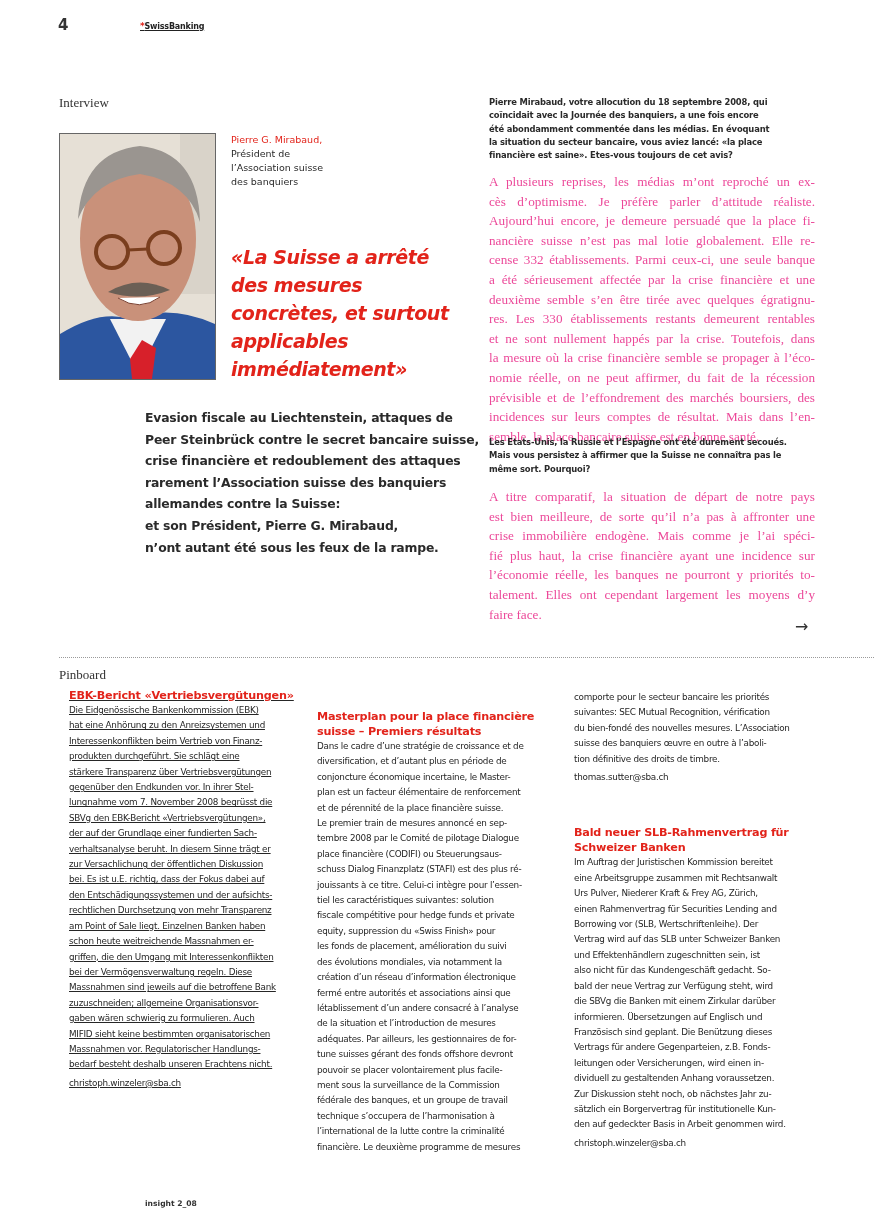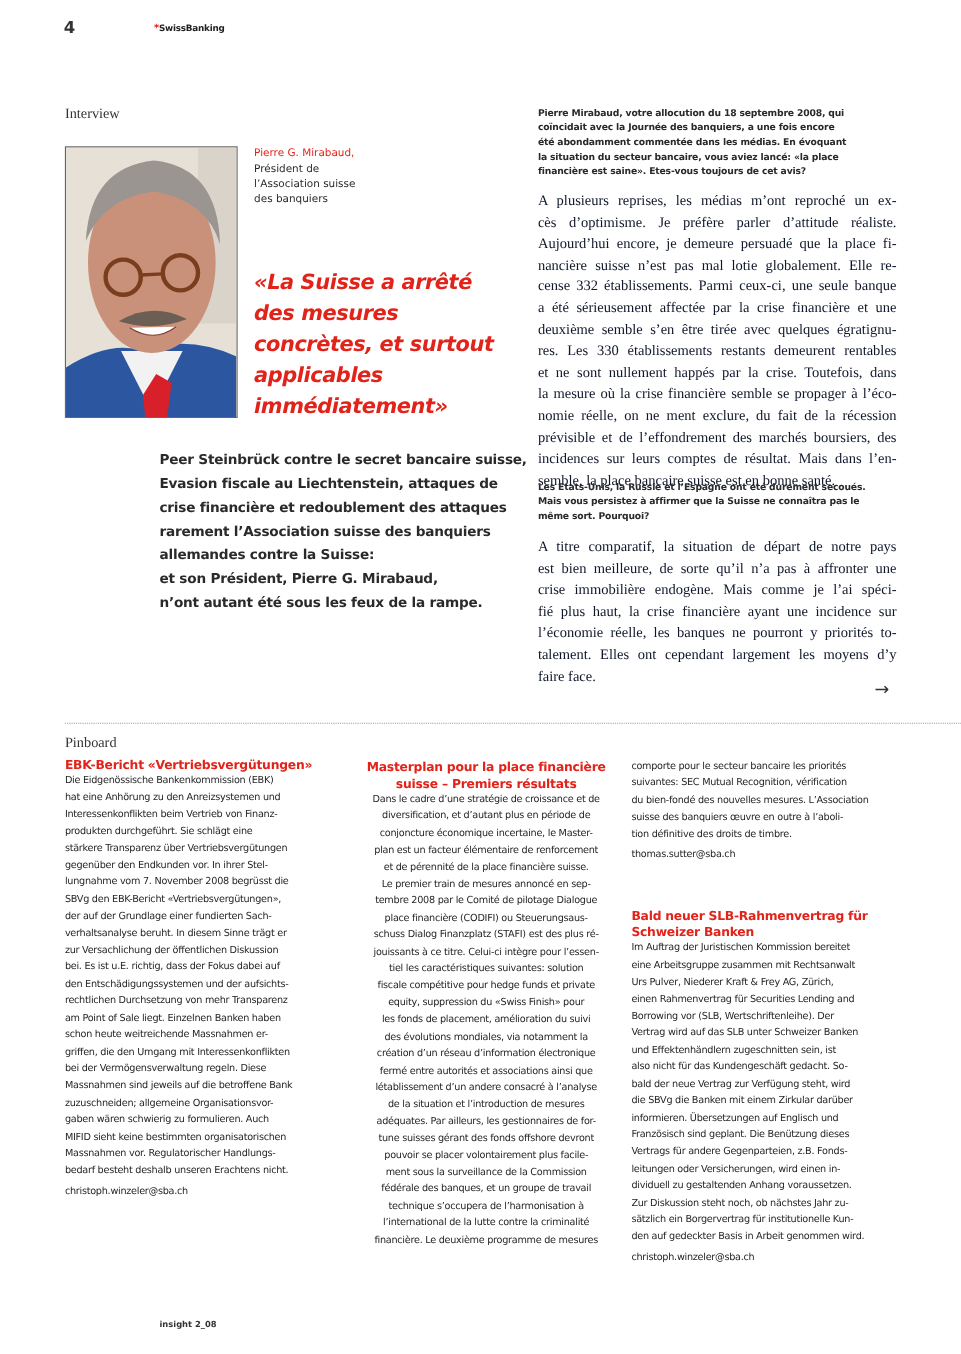--- a/index.html
+++ b/index.html
@@ -1,58 +1,58 @@
 <!DOCTYPE html>
 <html><head>
 <meta charset="utf-8">
 <style>
   html, body { margin: 0; padding: 0; background: #ffffff; }
   body { width: 874px; height: 1231px; position: relative; overflow: hidden; color: #1e1e1e; }
 
   #page-number { position: absolute; left: 58px; top: 16px; font-family: "DejaVu Sans", sans-serif; font-size: 15px; font-weight: bold; color: #333; }
-  #brand { position: absolute; left: 140px; top: 21px; font-family: "DejaVu Sans", sans-serif; font-size: 8px; font-weight: bold; color: #222; letter-spacing: -0.2px; }
+  #brand { position: absolute; left: 140px; top: 21px; font-family: "DejaVu Sans", sans-serif; font-size: 8px; font-weight: bold; color: #222; letter-spacing: -0.2px; text-decoration: underline; }
   #brand .mark { color: #e2231a; font-size: 9px; }
 
   #section-label { position: absolute; left: 59px; top: 95px; font-family: "Liberation Serif", serif; font-size: 13px; color: #333; }
 
   #portrait { position: absolute; left: 59px; top: 133px; width: 155px; height: 245px; border: 1px solid #666; overflow: hidden; background: #e9e4dc; }
 
   #byline { position: absolute; left: 231px; top: 133px; font-family: "DejaVu Sans", sans-serif; font-size: 9.5px; line-height: 14px; color: #2a2a2a; width: 140px; }
   #byline .name { color: #e2231a; }
 
   #pullquote { position: absolute; left: 231px; top: 243px; width: 250px; font-family: "DejaVu Sans", sans-serif; font-weight: bold; font-size: 19px; line-height: 28px; color: #e2231a; letter-spacing: -0.4px; font-style: italic; }
 
   #lead { position: absolute; left: 145px; top: 407px; width: 340px; font-family: "DejaVu Sans", sans-serif; font-weight: bold; font-size: 12.4px; line-height: 21.6px; color: #2a2a2a; letter-spacing: -0.2px; }
   #lead span { display: block; white-space: nowrap; }
 
   .question { position: absolute; left: 489px; width: 340px; font-family: "DejaVu Sans", sans-serif; font-weight: bold; font-size: 8.4px; line-height: 13.3px; color: #2a2a2a; letter-spacing: -0.15px; }
   .question span { display: block; white-space: nowrap; }
   #q1 { top: 96px; }
   #q2 { top: 436px; }
 
-  .answer { position: absolute; left: 489px; width: 326px; font-family: "Liberation Serif", serif; font-size: 13.2px; line-height: 19.6px; color: #0f172a; }
+  .answer { position: absolute; left: 489px; width: 326px; font-family: "Liberation Serif", serif; font-size: 13.2px; line-height: 19.6px; color: #ec4899; }
   .answer span { display: block; text-align: justify; text-align-last: justify; white-space: nowrap; }
   .answer span.last { text-align-last: left; }
   #a1 { top: 172px; }
   #a2 { top: 487px; }
 
   #continue-arrow { position: absolute; left: 795px; top: 617px; font-family: "DejaVu Sans", sans-serif; font-size: 16px; color: #333; }
 
   #divider { position: absolute; left: 59px; top: 657px; width: 815px; border-top: 1px dotted #9a9a9a; }
 
   #pinboard-label { position: absolute; left: 59px; top: 667px; font-family: "Liberation Serif", serif; font-size: 13px; color: #333; }
 
   .pin-col { position: absolute; font-family: "DejaVu Sans", sans-serif; font-size: 8.8px; line-height: 15.4px; color: #262626; letter-spacing: -0.25px; }
   .pin-col .line { display: block; white-space: nowrap; }
   .pin-title { font-family: "DejaVu Sans", sans-serif; font-weight: bold; font-size: 11.2px; line-height: 15px; color: #e2231a; letter-spacing: -0.2px; }
   .pin-title span { display: block; white-space: nowrap; }
   .email { display: block; margin-top: 3px; }
 
-  #col1 { left: 59px; top: 688px; width: 250px; }
-  #col2 { left: 317px; top: 690px; width: 250px; text-align: center; }
+  #col1 { left: 69px; top: 688px; width: 250px; text-decoration: underline; }
+  #col2 { left: 317px; top: 709px; width: 250px; }
   #col3 { left: 574px; top: 690px; width: 250px; }
   #col3-article2 { margin-top: 40px; }
 
   #footer { position: absolute; left: 145px; top: 1199px; font-family: "DejaVu Sans", sans-serif; font-size: 7.6px; font-weight: bold; color: #333; }
 </style>
 </head>
 <body>
 
 <div id="page-number">4</div>
 <div id="brand"><span class="mark">*</span><span>SwissBanking</span></div>
@@ -85,22 +85,22 @@
 
 <div id="pullquote">
   <div>«La Suisse a arrêté</div>
   <div>des mesures</div>
   <div>concrètes, et surtout</div>
   <div>applicables</div>
   <div>immédiatement»</div>
 </div>
 
 <div id="lead">
+  <span>Evasion fiscale au Liechtenstein, attaques de</span>
   <span>Peer Steinbrück contre le secret bancaire suisse,</span>
-  <span>Evasion fiscale au Liechtenstein, attaques de</span>
   <span>crise financière et redoublement des attaques</span>
   <span>rarement l’Association suisse des banquiers</span>
   <span>allemandes contre la Suisse:</span>
   <span>et son Président, Pierre G. Mirabaud,</span>
   <span>n’ont autant été sous les feux de la rampe.</span>
 </div>
 
 <div id="q1" class="question">
   <span>Pierre Mirabaud, votre allocution du 18 septembre 2008, qui</span>
   <span>coïncidait avec la Journée des banquiers, a une fois encore</span>
@@ -113,21 +113,21 @@
   <span>A plusieurs reprises, les médias m’ont reproché un ex-</span>
   <span>cès d’optimisme. Je préfère parler d’attitude réaliste.</span>
   <span>Aujourd’hui encore, je demeure persuadé que la place fi-</span>
   <span>nancière suisse n’est pas mal lotie globalement. Elle re-</span>
   <span>cense 332 établissements. Parmi ceux-ci, une seule banque</span>
   <span>a été sérieusement affectée par la crise financière et une</span>
   <span>deuxième semble s’en être tirée avec quelques égratignu-</span>
   <span>res. Les 330 établissements restants demeurent rentables</span>
   <span>et ne sont nullement happés par la crise. Toutefois, dans</span>
   <span>la mesure où la crise financière semble se propager à l’éco-</span>
-  <span>nomie réelle, on ne ment exclure, du fait de la récession</span>
+  <span>nomie réelle, on ne peut affirmer, du fait de la récession</span>
   <span>prévisible et de l’effondrement des marchés boursiers, des</span>
   <span>incidences sur leurs comptes de résultat. Mais dans l’en-</span>
   <span class="last">semble, la place bancaire suisse est en bonne santé.</span>
 </div>
 
 <div id="q2" class="question">
   <span>Les Etats-Unis, la Russie et l’Espagne ont été durement secoués.</span>
   <span>Mais vous persistez à affirmer que la Suisse ne connaîtra pas le</span>
   <span>même sort. Pourquoi?</span>
 </div>

